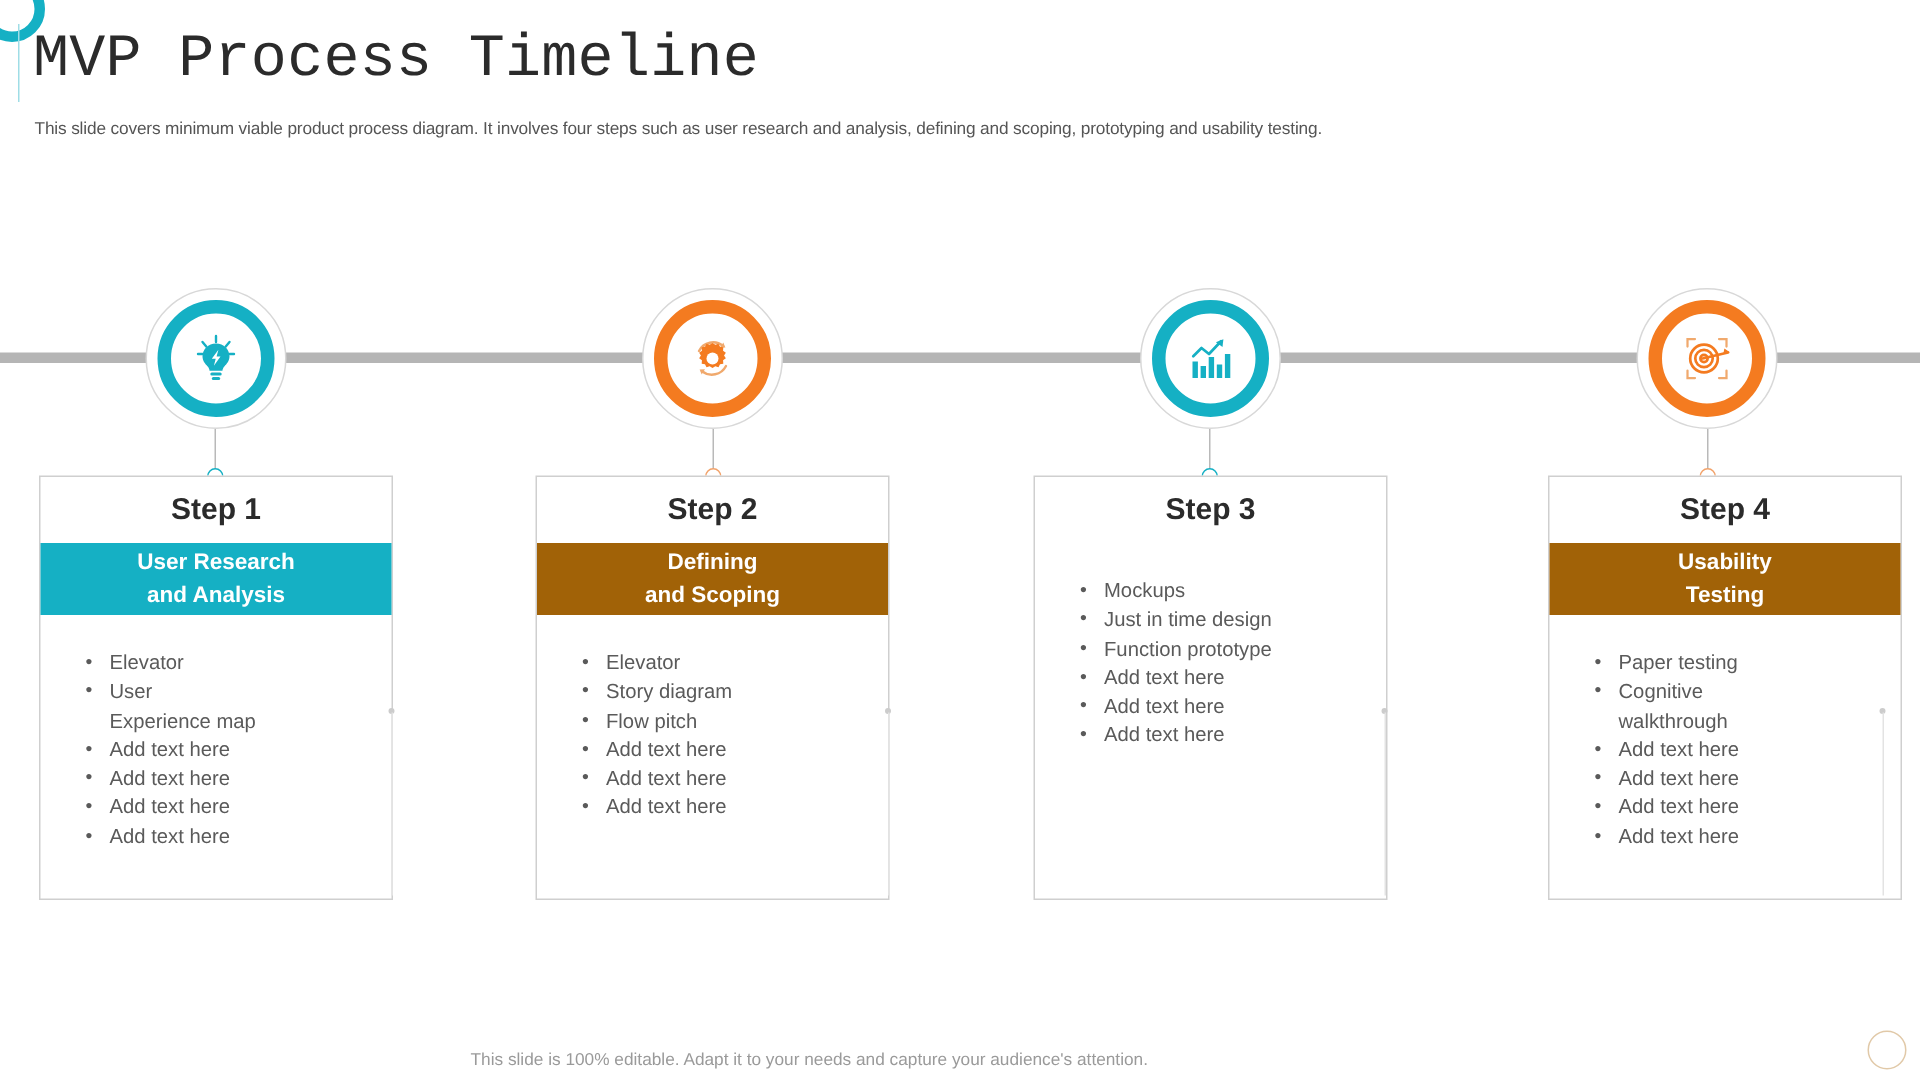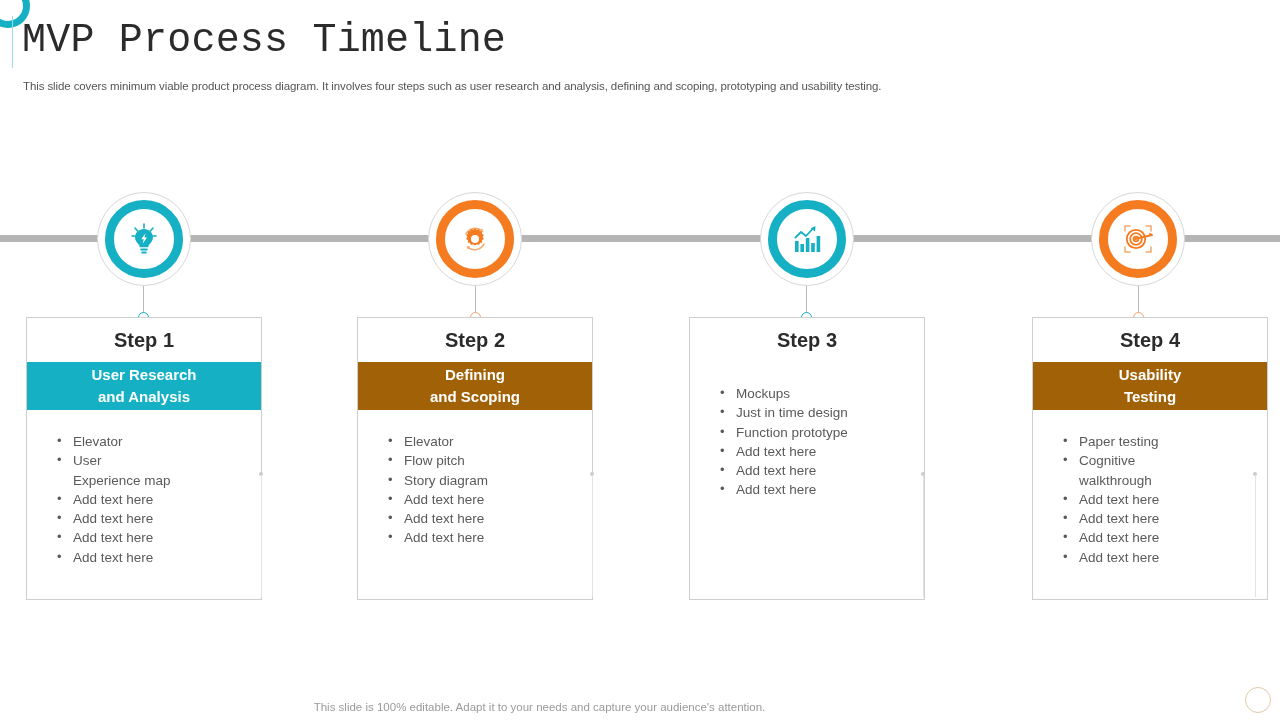--- a/index.html
+++ b/index.html
@@ -346,22 +346,22 @@
 </div>
 
 <div class="card orange" style="left:357px;">
   <div class="card-step">Step 2</div>
   <div class="card-band">
     <span>Defining</span>
     <span>and Scoping</span>
   </div>
   <ul class="card-list">
     <li>Elevator</li>
+    <li>Story diagram</li>
     <li>Flow pitch</li>
-    <li>Story diagram</li>
     <li>Add text here</li>
     <li>Add text here</li>
     <li>Add text here</li>
   </ul>
 </div>
 
 <div class="card" style="left:689px;">
   <div class="card-step">Step 3</div>
   <ul class="card-list">
     <li>Mockups</li>

